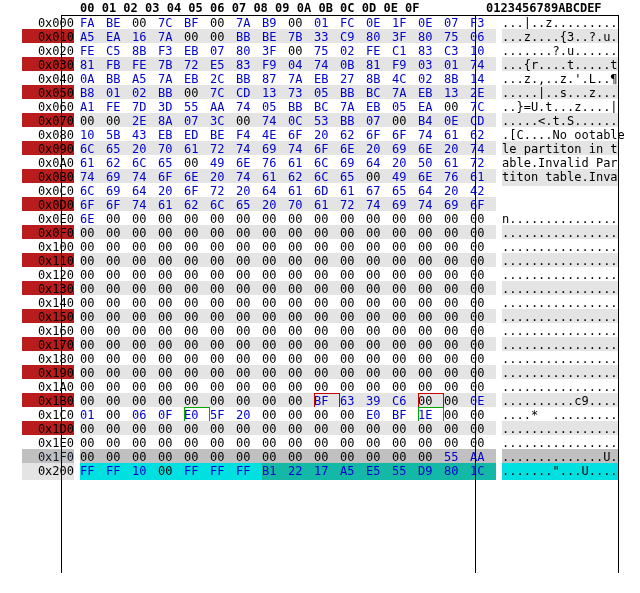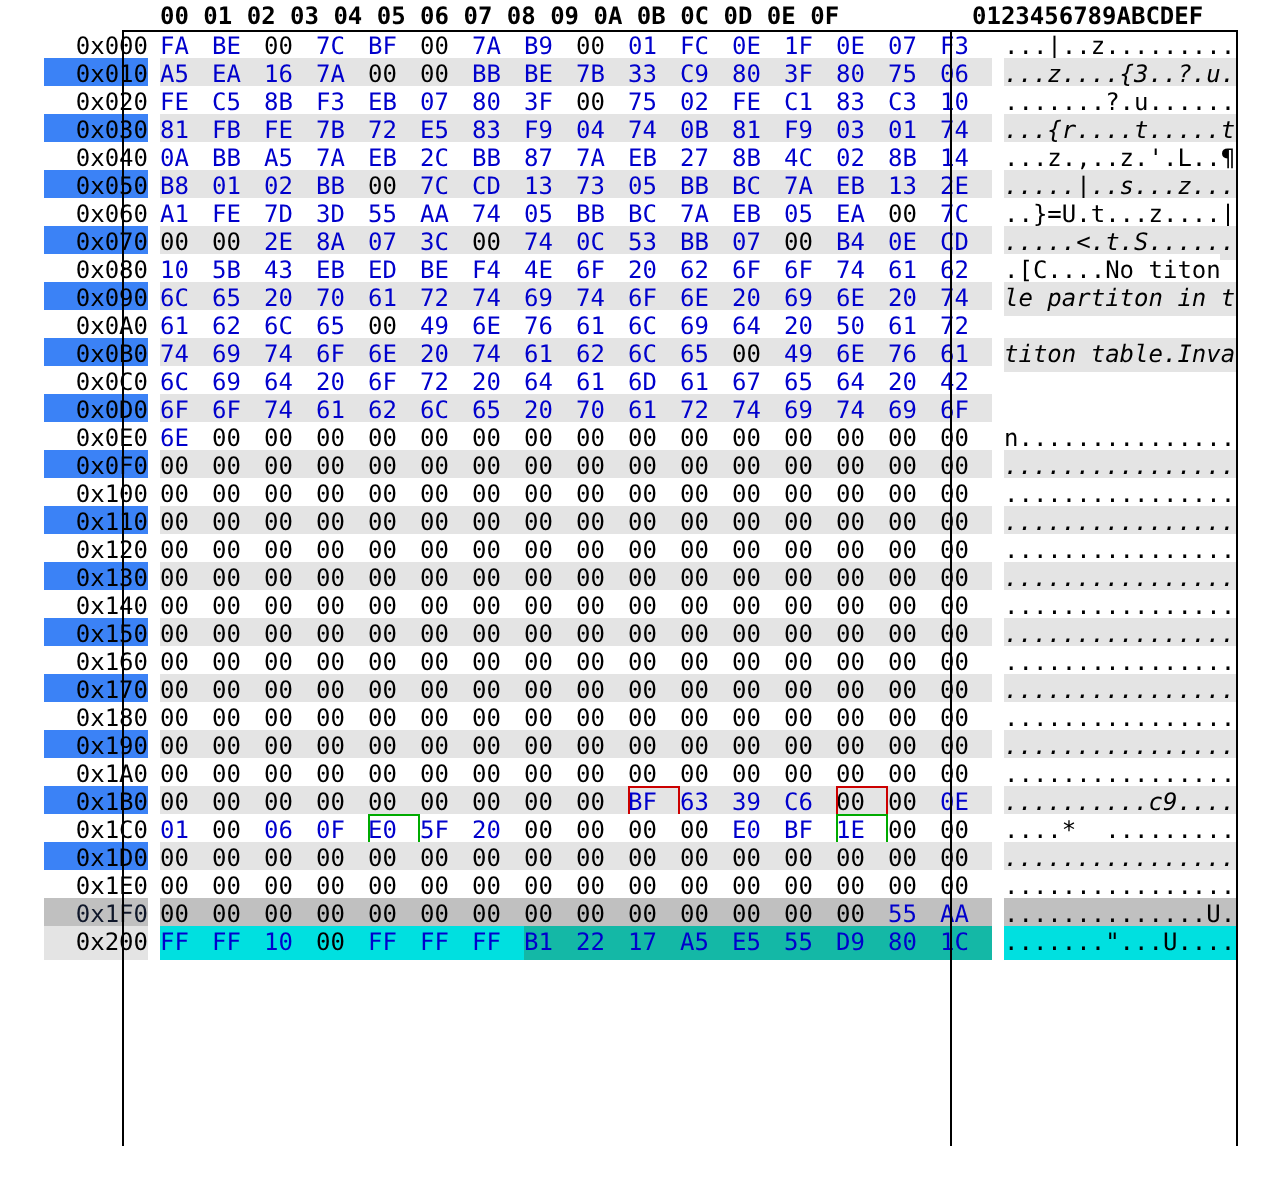--- a/index.html
+++ b/index.html
@@ -9,23 +9,23 @@
   .hex-header{left:64px;margin-left:16px;}
   .ascii-header{left:486px;}
   .rows{position:absolute;top:15px;left:0;right:0;}
   .row{height:14px;line-height:17px;position:relative;margin-left:16px;}
   .offset{position:absolute;left:6px;top:0;color:#000;width:52px;text-align:right;}
   .hex{position:absolute;left:64px;top:0;white-space:pre;}
   .ascii{position:absolute;left:486px;top:0;white-space:pre;color:#000;}
   .hex span{display:inline-block;width:26px;text-align:left;}
   .blue{color:#0000cc;}
   .black{color:#000;}
-  .odd .offset{background:#3b82f6;}
+  .odd .offset{background:#b91c1c;}
   .odd .hex{background:#e4e4e4;}
-  .odd .ascii{background:#e4e4e4;font-style:italic;}
+  .odd .ascii{background:#e4e4e4;}
   .even .offset{background:#fff;}
   .even .hex{background:#fff;}
   .even .ascii{background:#fff;}
   .row-dark .offset{background:#c0c0c0;color:#0f172a;}
   .row-dark .hex{background:#c0c0c0;}
   .row-dark .ascii{background:#c0c0c0;}
   .row-cyan .hex{background:#00e0e0;}
   .row-cyan .ascii{background:#00e0e0;}
   .row-cyan .offset{background:#e4e4e4;}
   .region1{background:#14b8a6;}
@@ -79,30 +79,31 @@
         <div class="ascii">..}=U.t...z....|</div>
       </div>
       <div class="row odd">
         <div class="offset">0x070</div>
         <div class="hex"><span class="black">00</span><span class="black">00</span><span class="blue">2E</span><span class="blue">8A</span><span class="blue">07</span><span class="blue">3C</span><span class="black">00</span><span class="blue">74</span><span class="blue">0C</span><span class="blue">53</span><span class="blue">BB</span><span class="blue">07</span><span class="black">00</span><span class="blue">B4</span><span class="blue">0E</span><span class="blue">CD</span></div>
         <div class="ascii">.....&lt;.t.S......</div>
       </div>
       <div class="row even">
         <div class="offset">0x080</div>
         <div class="hex"><span class="blue">10</span><span class="blue">5B</span><span class="blue">43</span><span class="blue">EB</span><span class="blue">ED</span><span class="blue">BE</span><span class="blue">F4</span><span class="blue">4E</span><span class="blue">6F</span><span class="blue">20</span><span class="blue">62</span><span class="blue">6F</span><span class="blue">6F</span><span class="blue">74</span><span class="blue">61</span><span class="blue">62</span></div>
-        <div class="ascii">.[C....No titon</div>
+        <div class="ascii">.[C....No ootable</div>
       </div>
       <div class="row odd">
         <div class="offset">0x090</div>
         <div class="hex"><span class="blue">6C</span><span class="blue">65</span><span class="blue">20</span><span class="blue">70</span><span class="blue">61</span><span class="blue">72</span><span class="blue">74</span><span class="blue">69</span><span class="blue">74</span><span class="blue">6F</span><span class="blue">6E</span><span class="blue">20</span><span class="blue">69</span><span class="blue">6E</span><span class="blue">20</span><span class="blue">74</span></div>
         <div class="ascii">le partiton in t</div>
       </div>
       <div class="row even">
         <div class="offset">0x0A0</div>
         <div class="hex"><span class="blue">61</span><span class="blue">62</span><span class="blue">6C</span><span class="blue">65</span><span class="black">00</span><span class="blue">49</span><span class="blue">6E</span><span class="blue">76</span><span class="blue">61</span><span class="blue">6C</span><span class="blue">69</span><span class="blue">64</span><span class="blue">20</span><span class="blue">50</span><span class="blue">61</span><span class="blue">72</span></div>
+        <div class="ascii">able.Invalid Par</div>
       </div>
       <div class="row odd">
         <div class="offset">0x0B0</div>
         <div class="hex"><span class="blue">74</span><span class="blue">69</span><span class="blue">74</span><span class="blue">6F</span><span class="blue">6E</span><span class="blue">20</span><span class="blue">74</span><span class="blue">61</span><span class="blue">62</span><span class="blue">6C</span><span class="blue">65</span><span class="black">00</span><span class="blue">49</span><span class="blue">6E</span><span class="blue">76</span><span class="blue">61</span></div>
         <div class="ascii">titon table.Inva</div>
       </div>
       <div class="row even">
         <div class="offset">0x0C0</div>
         <div class="hex"><span class="blue">6C</span><span class="blue">69</span><span class="blue">64</span><span class="blue">20</span><span class="blue">6F</span><span class="blue">72</span><span class="blue">20</span><span class="blue">64</span><span class="blue">61</span><span class="blue">6D</span><span class="blue">61</span><span class="blue">67</span><span class="blue">65</span><span class="blue">64</span><span class="blue">20</span><span class="blue">42</span></div>
       </div>

